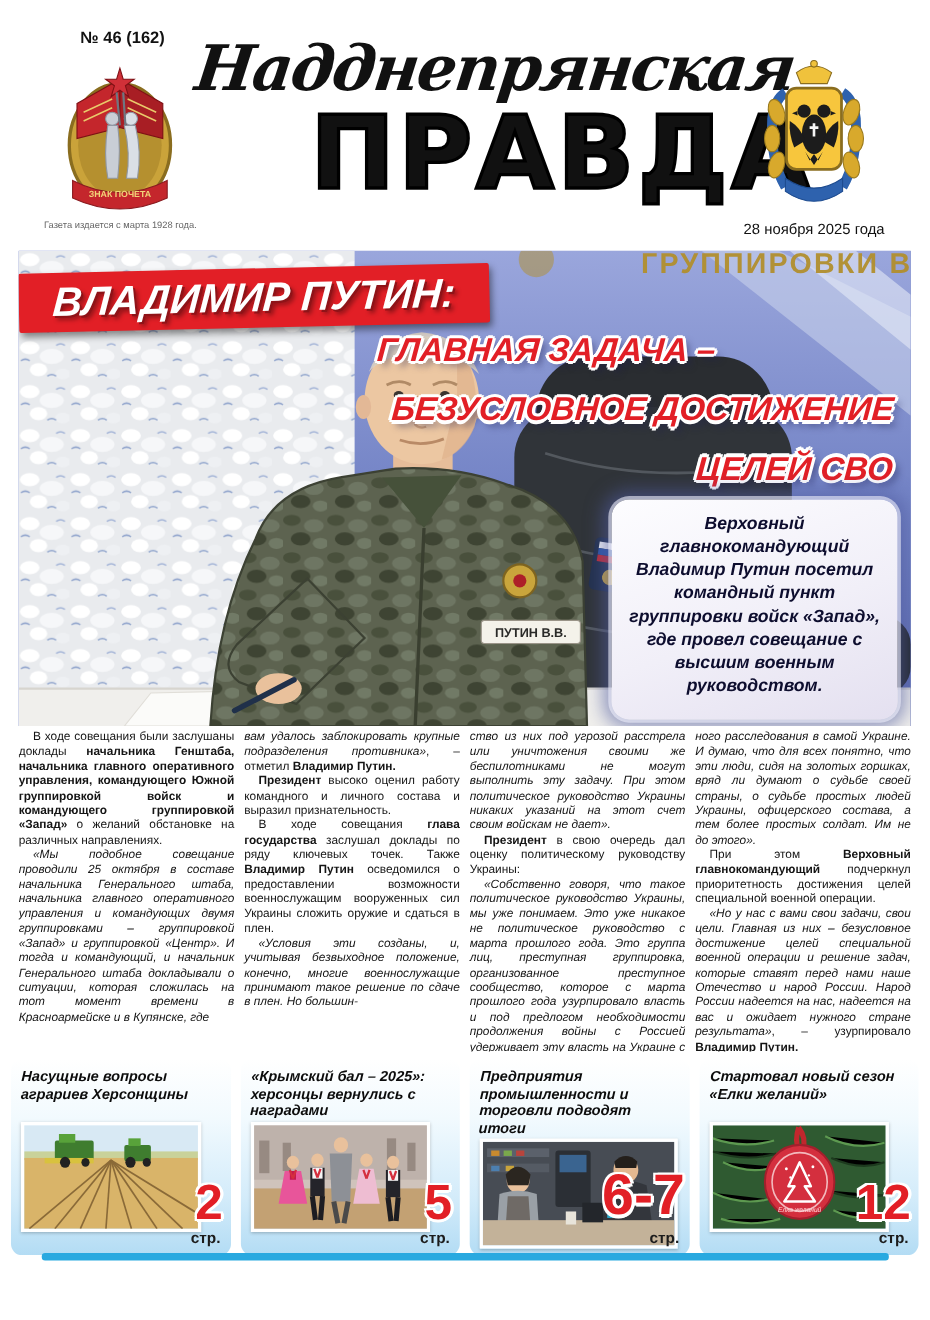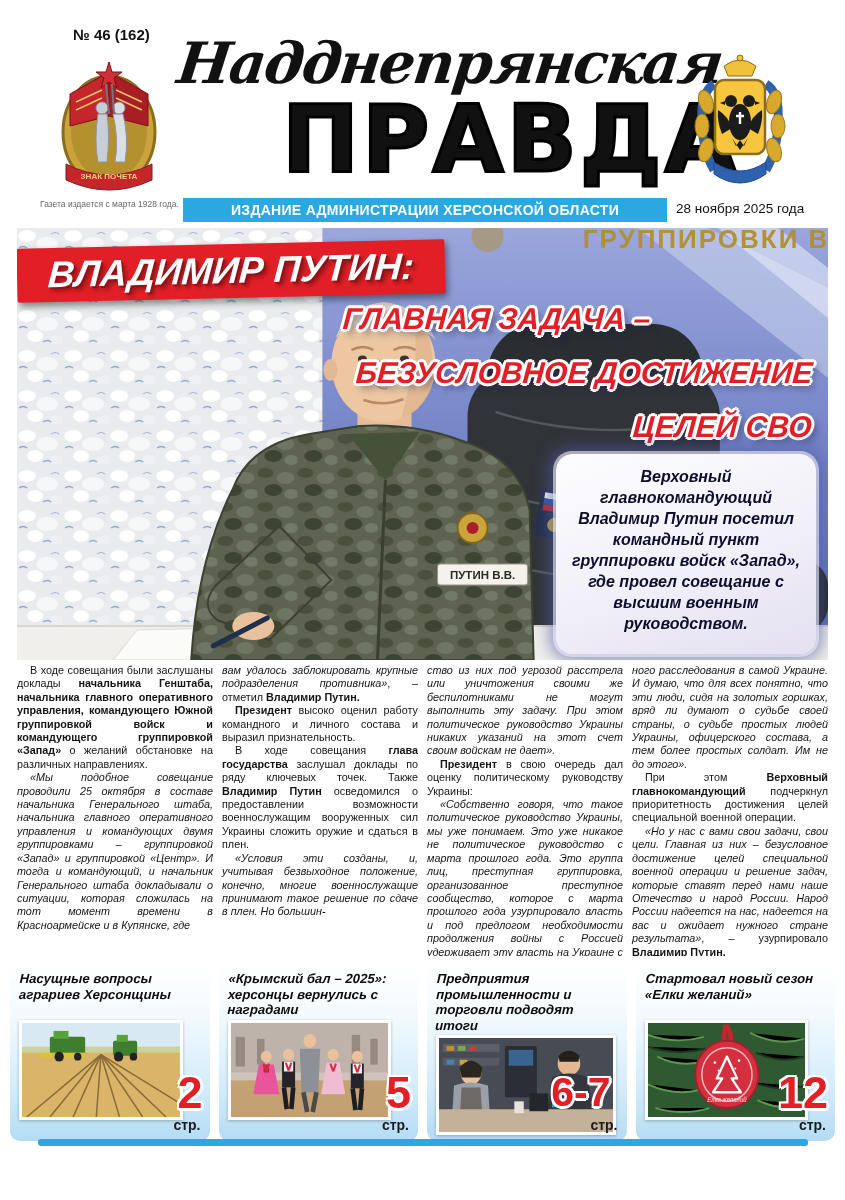--- a/index.html
+++ b/index.html
@@ -61,21 +61,21 @@
   .teaser{flex:1;height:170px;border-radius:10px;position:relative;padding:8px 9px 0;
     background:linear-gradient(180deg,#ffffff 0%,#f2fafe 30%,#d2ebfa 72%,#b3dcf4 100%);}
   .t-title{font-weight:bold;font-style:italic;font-size:13.2px;line-height:15.5px;color:#0c0c0c;
     min-height:47px;transform:skewX(-2deg);}
   .t-photo{display:block;width:87%;height:94px;border:3px solid #fff;box-shadow:0 1px 3px rgba(0,0,0,.25);
     margin-top:2px;}
   .teaser.wide .t-photo{width:96%;}
   .t-page{position:absolute;right:7px;bottom:26px;font-size:45px;font-weight:bold;line-height:1;
     color:var(--red);
     text-shadow:-2px -2px 0 #fff,2px -2px 0 #fff,-2px 2px 0 #fff,2px 2px 0 #fff,0 3px 0 #fff,3px 0 0 #fff;}
-  .teaser.wide .t-page{font-size:41px;bottom:28px;right:16px;}
+  .teaser.wide .t-page{font-size:52px;bottom:28px;right:4px;}
   .t-str{position:absolute;right:9px;bottom:8px;font-size:14px;font-weight:bold;color:#1c1c1c;}
 
   .bottom-rule{position:absolute;left:38px;top:1139px;width:770px;height:7px;background:var(--cyan);
     border-radius:3px;}
 
   svg text{font-family:"Liberation Sans",sans-serif;}
 </style>
 </head>
 <body>
 
@@ -123,21 +123,20 @@
       <path d="M41 51 l-5 2 5 2 Z M71 51 l5 2 -5 2 Z"></path>
       <path d="M34 60 Q44 66 48 78 L38 84 Q33 72 34 60 Z"></path>
       <path d="M78 60 Q68 66 64 78 L74 84 Q79 72 78 60 Z"></path>
       <path d="M48 88 L56 100 L64 88 L60 96 L56 90 L52 96 Z"></path>
     </g>
     <path d="M52 66 l8 0 M56 62 l0 12" stroke="#f5f5f5" stroke-width="2.4"></path>
     <path d="M30 112 Q56 130 82 112 L82 124 Q56 142 30 124 Z" fill="#2e62ae" stroke="#1d4b8f"></path>
   </svg>
 
   <div class="founded">Газета издается с марта 1928 года.</div>
-  <div class="banner">ИЗДАНИЕ АДМИНИСТРАЦИИ ХЕРСОНСКОЙ ОБЛАСТИ</div>
   <div class="date">28 ноября 2025 года</div>
 
   <div class="photo">
     <svg class="scene" viewBox="0 0 810 432" preserveAspectRatio="none">
       <defs>
         <linearGradient id="gBack" x1="0" y1="0" x2="0" y2="1">
           <stop offset="0" stop-color="#9aa6dc"></stop>
             <stop offset=".5" stop-color="#7484c6"></stop>
             <stop offset="1" stop-color="#5a68ac"></stop>
         </linearGradient>

